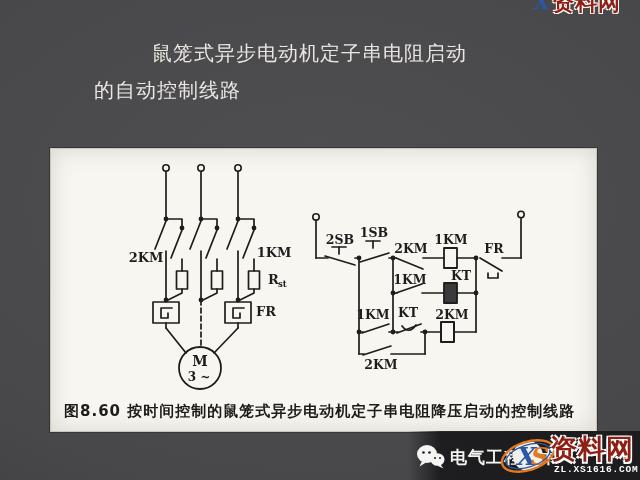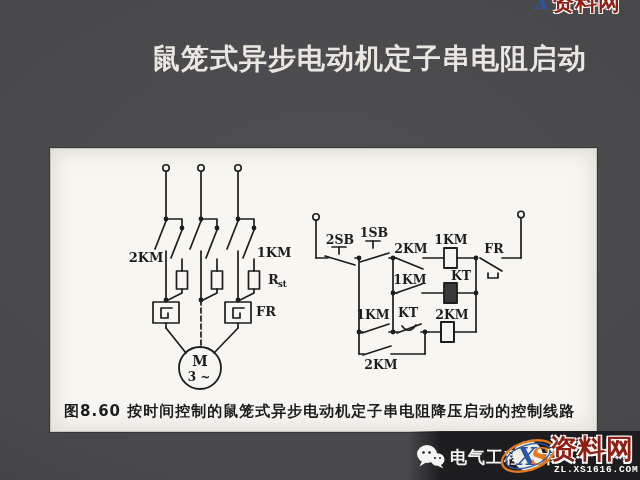--- a/index.html
+++ b/index.html
@@ -8,22 +8,22 @@
     width:640px;height:480px;
     overflow:hidden;
     background:radial-gradient(ellipse 130% 110% at 50% 42%, #4f4f51 0%, #48484a 55%, #37373a 100%);
     font-family:"Liberation Sans","DejaVu Sans",sans-serif;
   }
   
   .title-line{
     position:absolute;
     color:#eae7e2;
     font-family:"DejaVu Serif","Liberation Serif",serif;
-    font-weight:bold;
-    font-size:28px;
+    font-weight:normal;
+    font-size:20px;
     letter-spacing:1px;
     white-space:nowrap;
   }
   .title-line.l1{left:152px;top:40px;}
   .title-line.l2{left:94px;top:77px;}
   
   .panel{
     position:absolute;left:50px;top:148px;width:547px;height:284px;
     background:#f7f6f1;
     border:1px solid #c9c7bd;
@@ -90,20 +90,21 @@
 <body>
 
 <div class="slide">
 
   <div class="wm-top">
     <span class="mini-x">X</span>
     <span class="mini-name">资料网</span>
   </div>
 
   <div class="title-line l1">鼠笼式异步电动机定子串电阻启动</div>
+  <div class="title-line l2">的自动控制线路</div>
 
   <div class="panel">
     <svg width="547" height="284" viewBox="0 0 547 284">
       <g stroke="#1d1d1d" fill="none" stroke-width="1.7" stroke-linecap="round" stroke-linejoin="round">
 
         <circle cx="115" cy="19" r="3.2" stroke-width="1.6"></circle>
         <line x1="115" y1="22.5" x2="115" y2="70"></line>
         <polyline points="115,70 131,70 131,79"></polyline>
         <line x1="115" y1="72" x2="104" y2="100"></line>
         <line x1="115" y1="102" x2="115" y2="151"></line>

